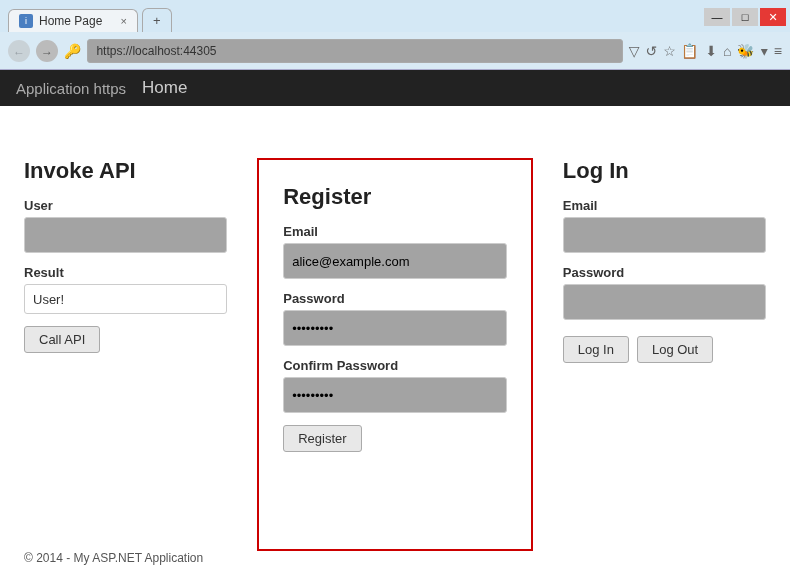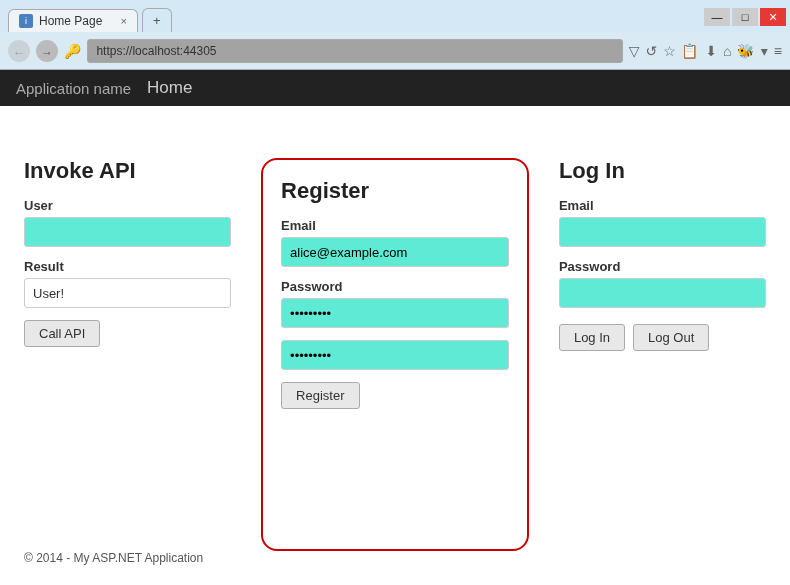--- a/index.html
+++ b/index.html
@@ -195,22 +195,22 @@
 
     
     .section-invoke {
       flex: 1;
       padding-right: 20px;
     }
 
     .section-register {
       flex: 1.1;
       border: 2px solid #cc0000;
-      border-radius: 16px;
-      padding: 18px;
+      border-radius: 0;
+      padding: 24px;
       margin: 0 10px;
     }
 
     .section-login {
       flex: 1;
       padding-left: 20px;
     }
 
     .section-title {
       font-size: 22px;
@@ -221,27 +221,27 @@
 
     .field-label {
       font-size: 13px;
       font-weight: bold;
       color: #333;
       margin-bottom: 4px;
     }
 
     .text-input {
       width: 100%;
-      height: 30px;
+      height: 36px;
       border: 1px solid #ccc;
       border-radius: 3px;
       padding: 0 8px;
       font-size: 13px;
       margin-bottom: 12px;
-      background: #5eead4;
+      background: #a3a3a3;
     }
 
     .btn {
       background: #e8e8e8;
       border: 1px solid #aaa;
       border-radius: 3px;
       padding: 5px 14px;
       font-size: 13px;
       cursor: pointer;
       color: #333;
@@ -305,21 +305,21 @@
       <span class="addr-icon">📋</span>
       <span class="addr-icon">⬇</span>
       <span class="addr-icon">⌂</span>
       <span class="addr-icon">🐝</span>
       <span class="addr-icon">▾</span>
       <span class="addr-icon">≡</span>
     </div>
   </div>
 
   <nav class="app-navbar">
-    <span class="app-name">Application name</span>
+    <span class="app-name">Application https</span>
     <a class="nav-link">Home</a>
   </nav>
 
   <div class="main-content">
     <div class="sections">
 
       <div class="section-invoke">
         <h2 class="section-title">Invoke API</h2>
         <div class="field-label">User</div>
         <input class="text-input" type="text" style="">
@@ -327,20 +327,21 @@
         <div class="result-box">User!</div>
         <button class="btn">Call API</button>
       </div>
 
       <div class="section-register">
         <h2 class="section-title">Register</h2>
         <div class="field-label">Email</div>
         <input class="text-input" type="email" value="alice@example.com" style="">
         <div class="field-label">Password</div>
         <input class="text-input" type="password" value="password1" style="">
+        <div class="field-label">Confirm Password</div>
         <input class="text-input" type="password" value="password1" style="">
         <button class="btn">Register</button>
       </div>
 
       <div class="section-login">
         <h2 class="section-title">Log In</h2>
         <div class="field-label">Email</div>
         <input class="text-input" type="email" style="">
         <div class="field-label">Password</div>
         <input class="text-input" type="password" style="">

